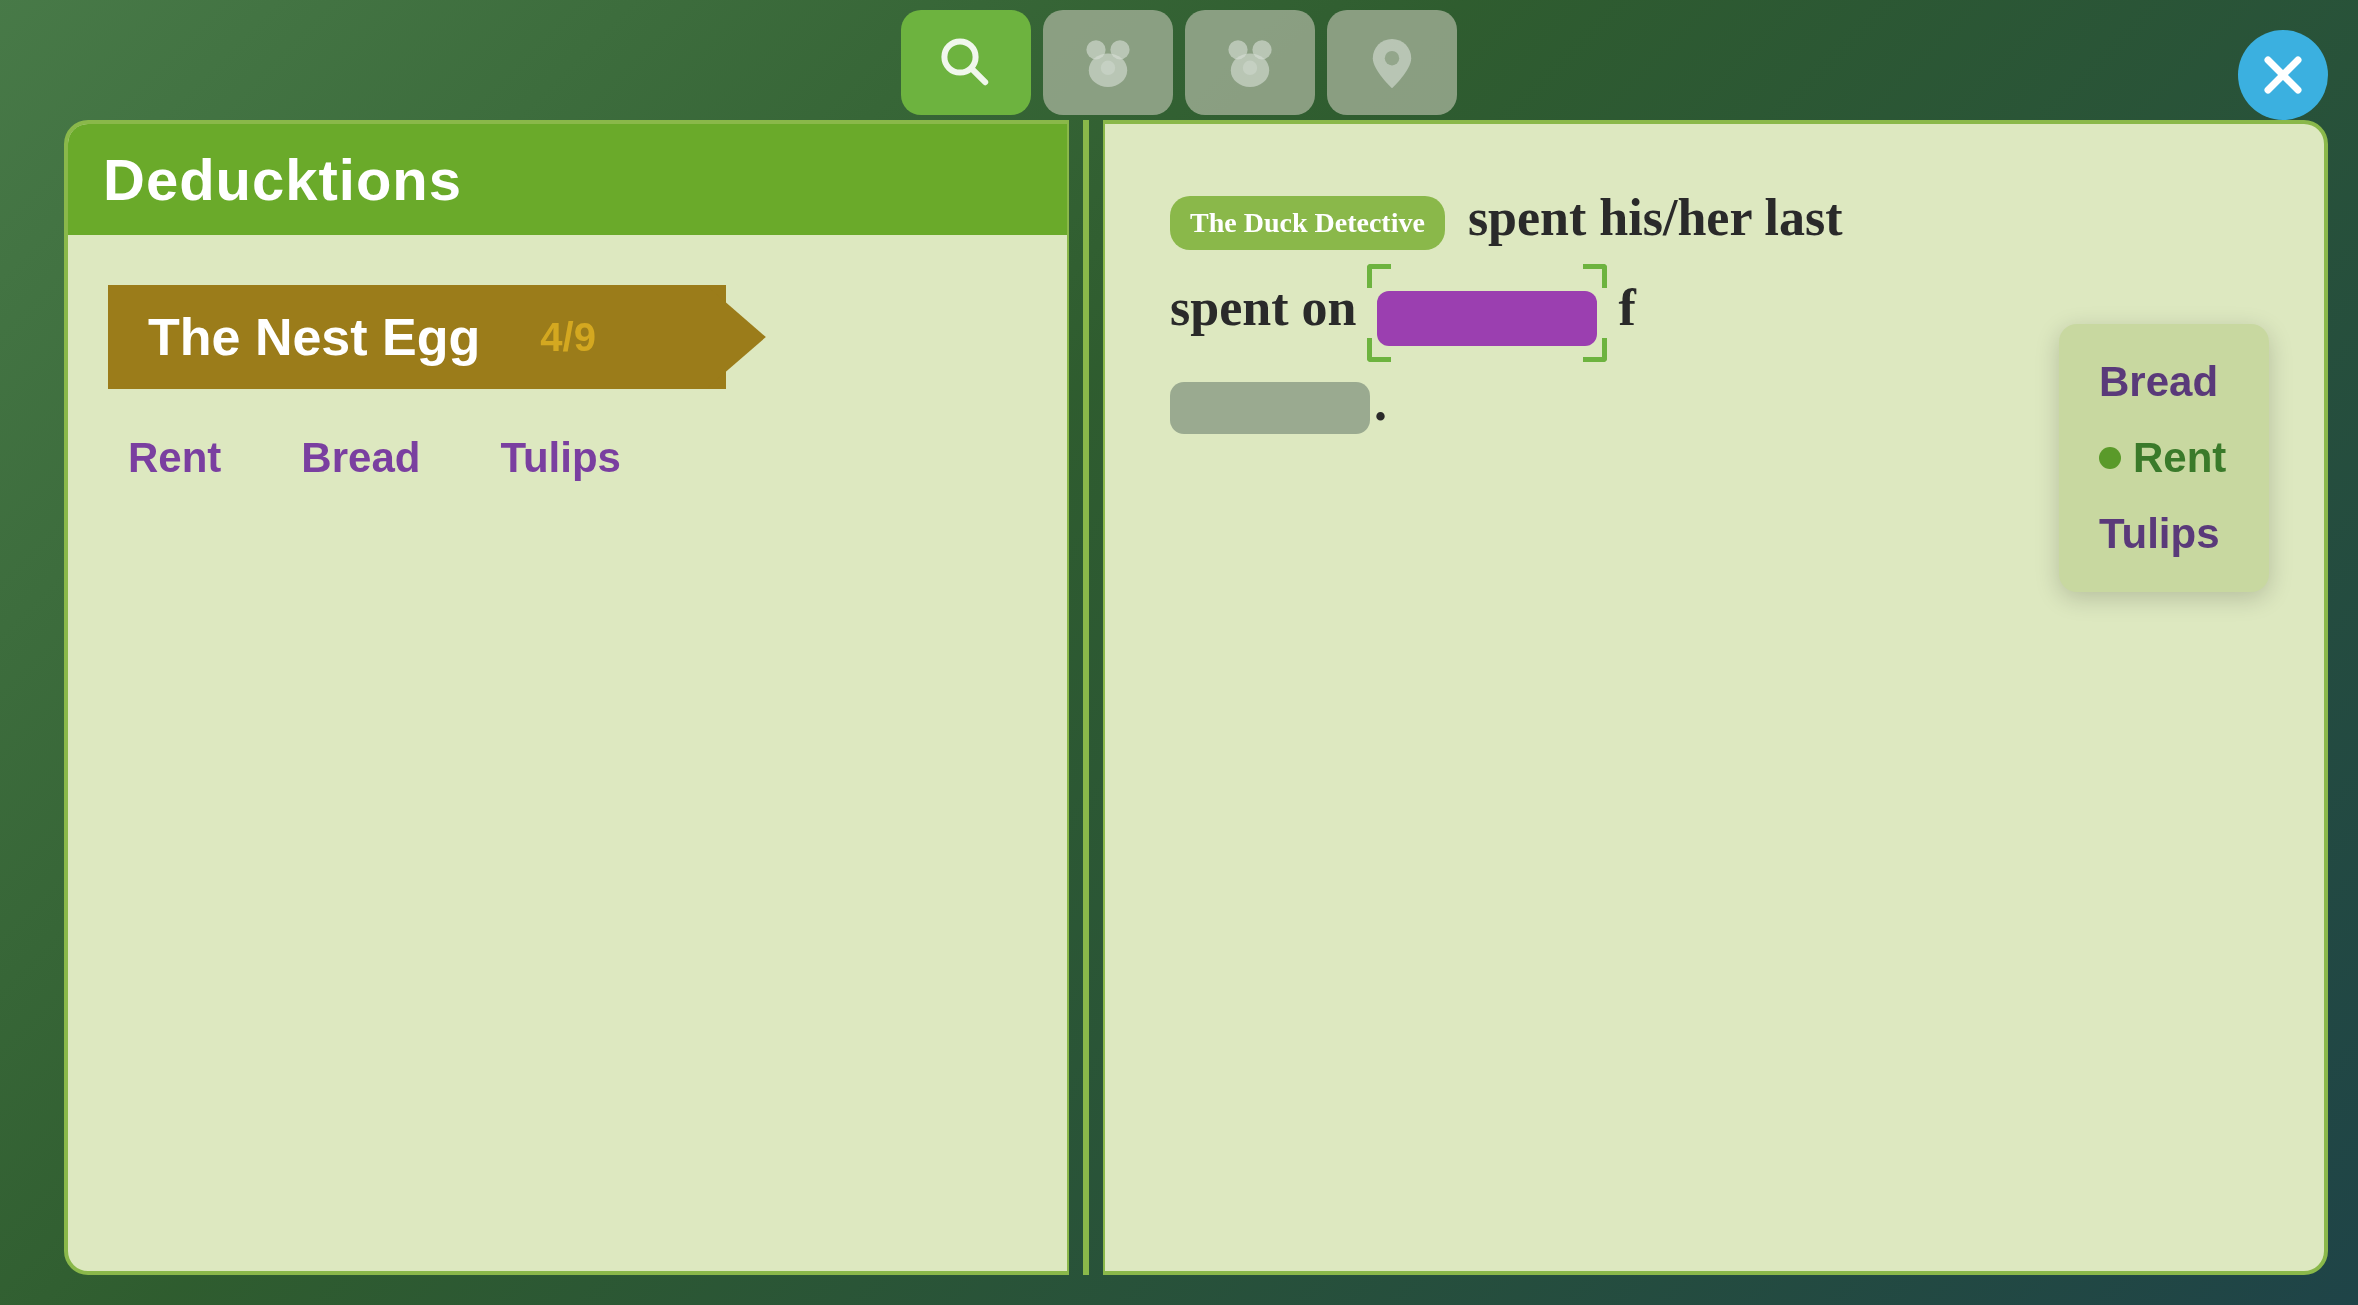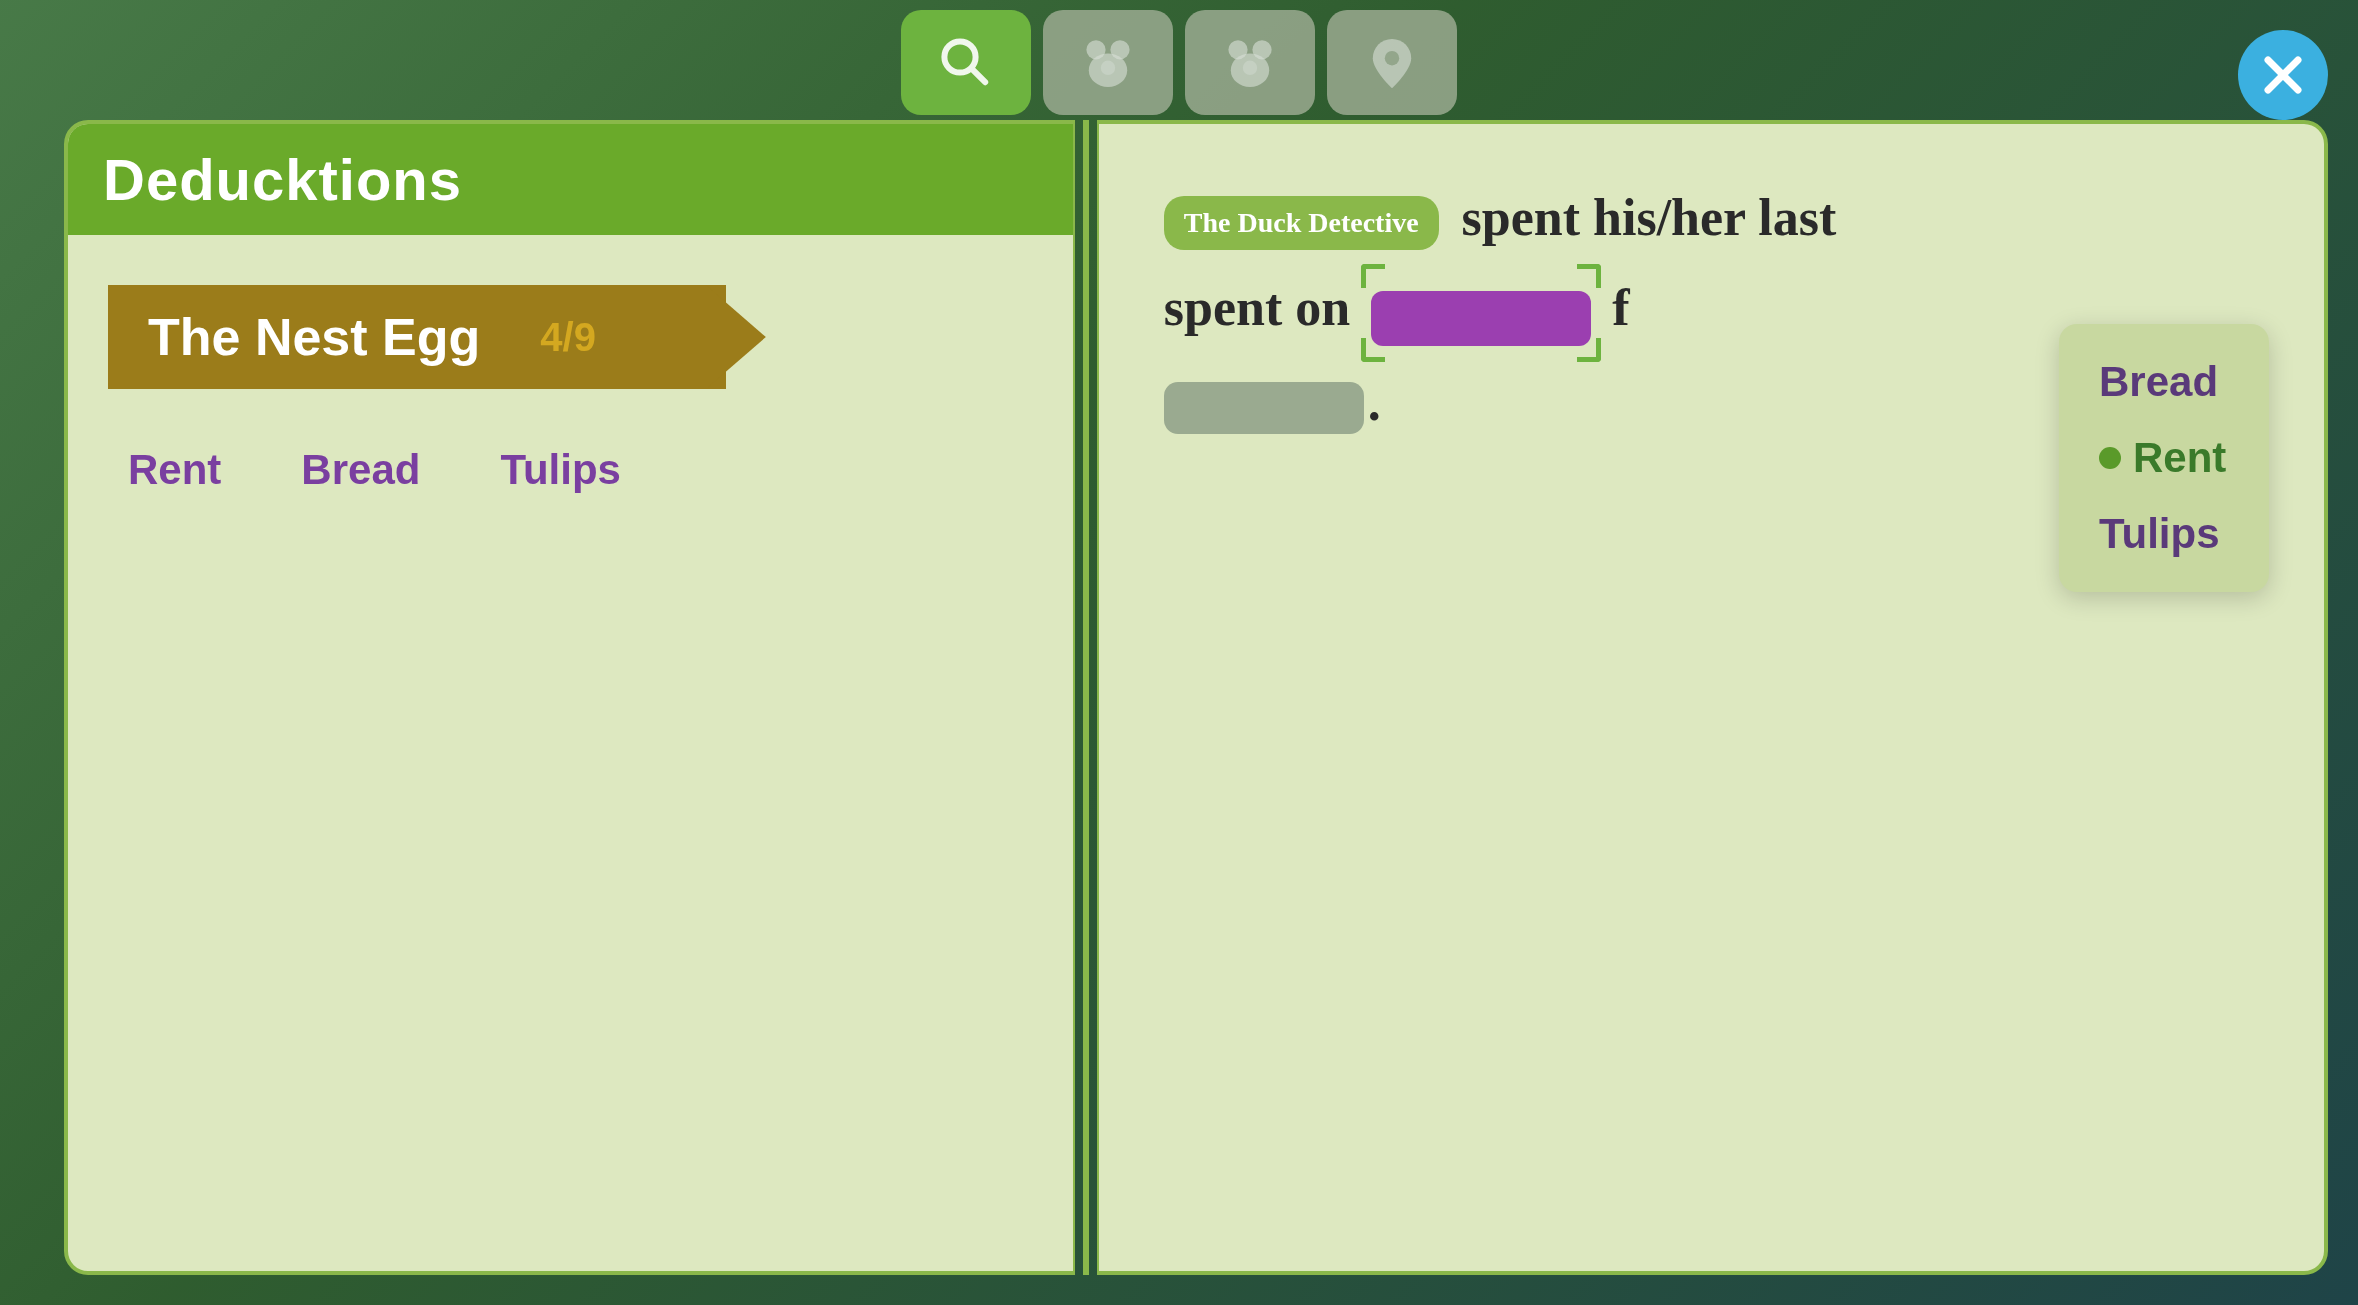--- a/index.html
+++ b/index.html
@@ -84,21 +84,21 @@
     }
 
     
     .book-container {
       position: absolute;
       top: 120px;
       left: 30px;
       right: 30px;
       bottom: 30px;
       display: flex;
-      gap: 8px;
+      gap: 14px;
       z-index: 5;
       padding-left: 34px;
     }
 
     
     .left-page {
       flex: 1;
       background: #dde8c0;
       border-radius: 24px 0 0 24px;
       border: 4px solid #8ab84a;
@@ -123,21 +123,21 @@
 
     .left-page-content {
       padding: 50px 40px;
     }
 
     
     .chapter-banner {
       position: relative;
       display: flex;
       align-items: center;
-      margin-bottom: 57px;
+      margin-bottom: 45px;
     }
 
     .chapter-banner-shape {
       position: relative;
       background: #9b7c1a;
       padding: 22px 80px 22px 40px;
       display: flex;
       align-items: center;
       gap: 60px;
       min-width: 560px;

